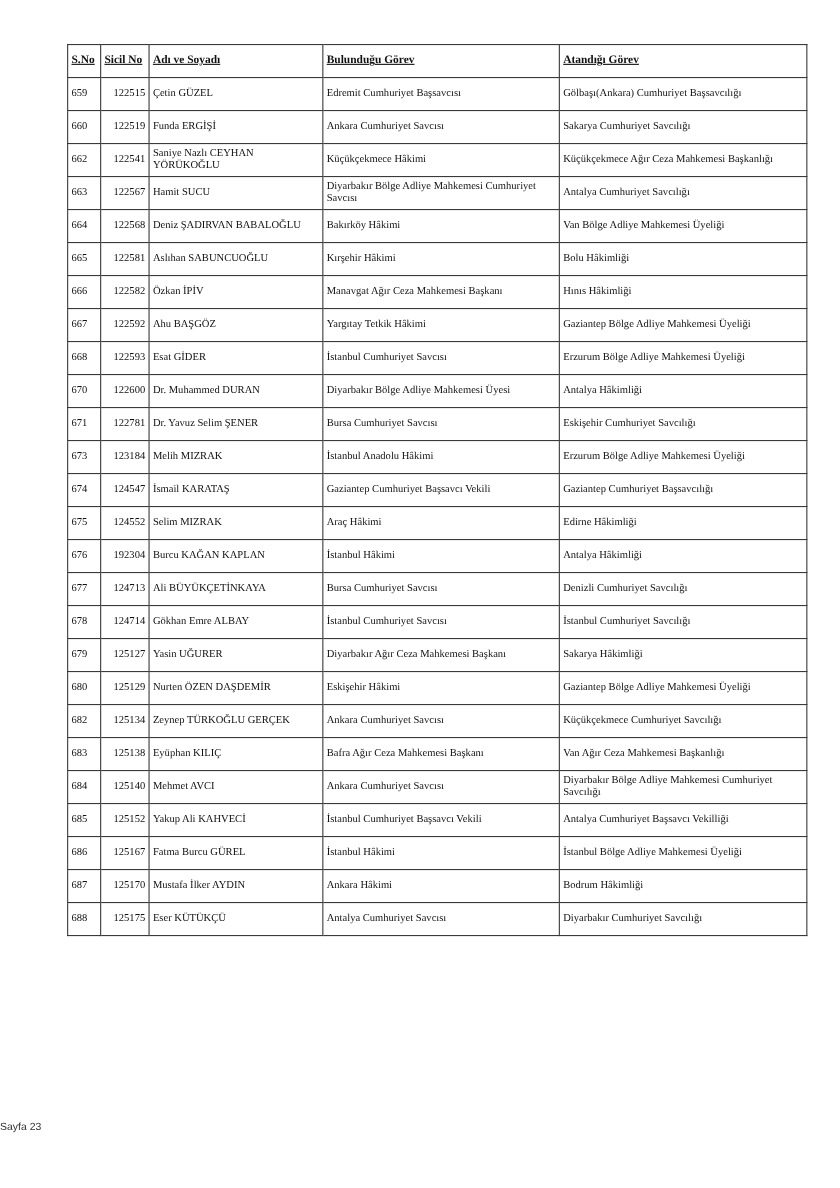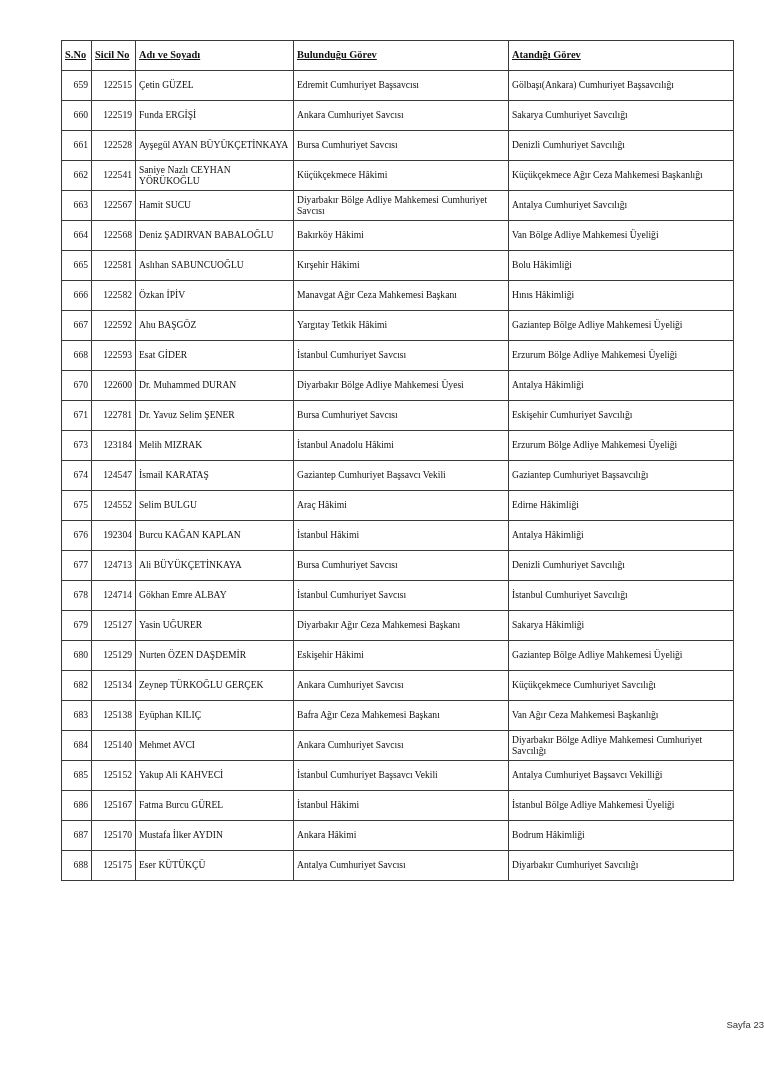--- a/index.html
+++ b/index.html
@@ -6,25 +6,25 @@
   body { width: 764px; height: 1080px; position: relative; overflow: hidden;
          font-family: "Liberation Serif", "DejaVu Serif", serif; color: #111; }
   .page { position: absolute; left: 0; top: 0; width: 764px; height: 1080px; background: #fff; }
   table.list { position: absolute; left: 61px; top: 40px; width: 672px;
                border-collapse: collapse; table-layout: fixed; }
   table.list th, table.list td { border: 1px solid #3a3a3a; padding: 0 3px;
                font-size: 9.6px; line-height: 10.5px; vertical-align: middle;
                text-align: left; overflow: hidden; }
   table.list th { height: 29px; font-weight: bold; text-decoration: underline; font-size: 10.4px; }
   table.list td { height: 29px; }
-  table.list td.sno { text-align: right; }
+  table.list td.sno { text-align: left; }
   table.list td.sicil { text-align: right; }
   col.c1 { width: 30px; } col.c2 { width: 44px; } col.c3 { width: 158px; }
   col.c4 { width: 215px; } col.c5 { width: 225px; }
-  .footer { position: absolute; left: 0; width: 764px; top: 1019px; text-align: right;
+  .footer { position: absolute; left: 0; width: 764px; top: 1019px; text-align: left;
             font-family: "Liberation Sans", "DejaVu Sans", sans-serif; font-size: 9.5px; color: #333; }
 </style>
 </head>
 <body>
 
 <div class="page">
   <table class="list">
     <colgroup>
       <col class="c1">
         <col class="c2">
@@ -50,27 +50,20 @@
           <td class="asg">Gölbaşı(Ankara) Cumhuriyet Başsavcılığı</td>
         </tr>
         <tr>
           <td class="sno">660</td>
           <td class="sicil">122519</td>
           <td class="name">Funda ERGİŞİ</td>
           <td class="cur">Ankara Cumhuriyet Savcısı</td>
           <td class="asg">Sakarya Cumhuriyet Savcılığı</td>
         </tr>
         <tr>
-          <td class="sno">661</td>
-          <td class="sicil">122528</td>
-          <td class="name">Ayşegül AYAN BÜYÜKÇETİNKAYA</td>
-          <td class="cur">Bursa Cumhuriyet Savcısı</td>
-          <td class="asg">Denizli Cumhuriyet Savcılığı</td>
-        </tr>
-        <tr>
           <td class="sno">662</td>
           <td class="sicil">122541</td>
           <td class="name">Saniye Nazlı CEYHAN YÖRÜKOĞLU</td>
           <td class="cur">Küçükçekmece Hâkimi</td>
           <td class="asg">Küçükçekmece Ağır Ceza Mahkemesi Başkanlığı</td>
         </tr>
         <tr>
           <td class="sno">663</td>
           <td class="sicil">122567</td>
           <td class="name">Hamit SUCU</td>
@@ -136,21 +129,21 @@
         <tr>
           <td class="sno">674</td>
           <td class="sicil">124547</td>
           <td class="name">İsmail KARATAŞ</td>
           <td class="cur">Gaziantep Cumhuriyet Başsavcı Vekili</td>
           <td class="asg">Gaziantep Cumhuriyet Başsavcılığı</td>
         </tr>
         <tr>
           <td class="sno">675</td>
           <td class="sicil">124552</td>
-          <td class="name">Selim BULGU</td>
+          <td class="name">Selim MIZRAK</td>
           <td class="cur">Araç Hâkimi</td>
           <td class="asg">Edirne Hâkimliği</td>
         </tr>
         <tr>
           <td class="sno">676</td>
           <td class="sicil">192304</td>
           <td class="name">Burcu KAĞAN KAPLAN</td>
           <td class="cur">İstanbul Hâkimi</td>
           <td class="asg">Antalya Hâkimliği</td>
         </tr>

